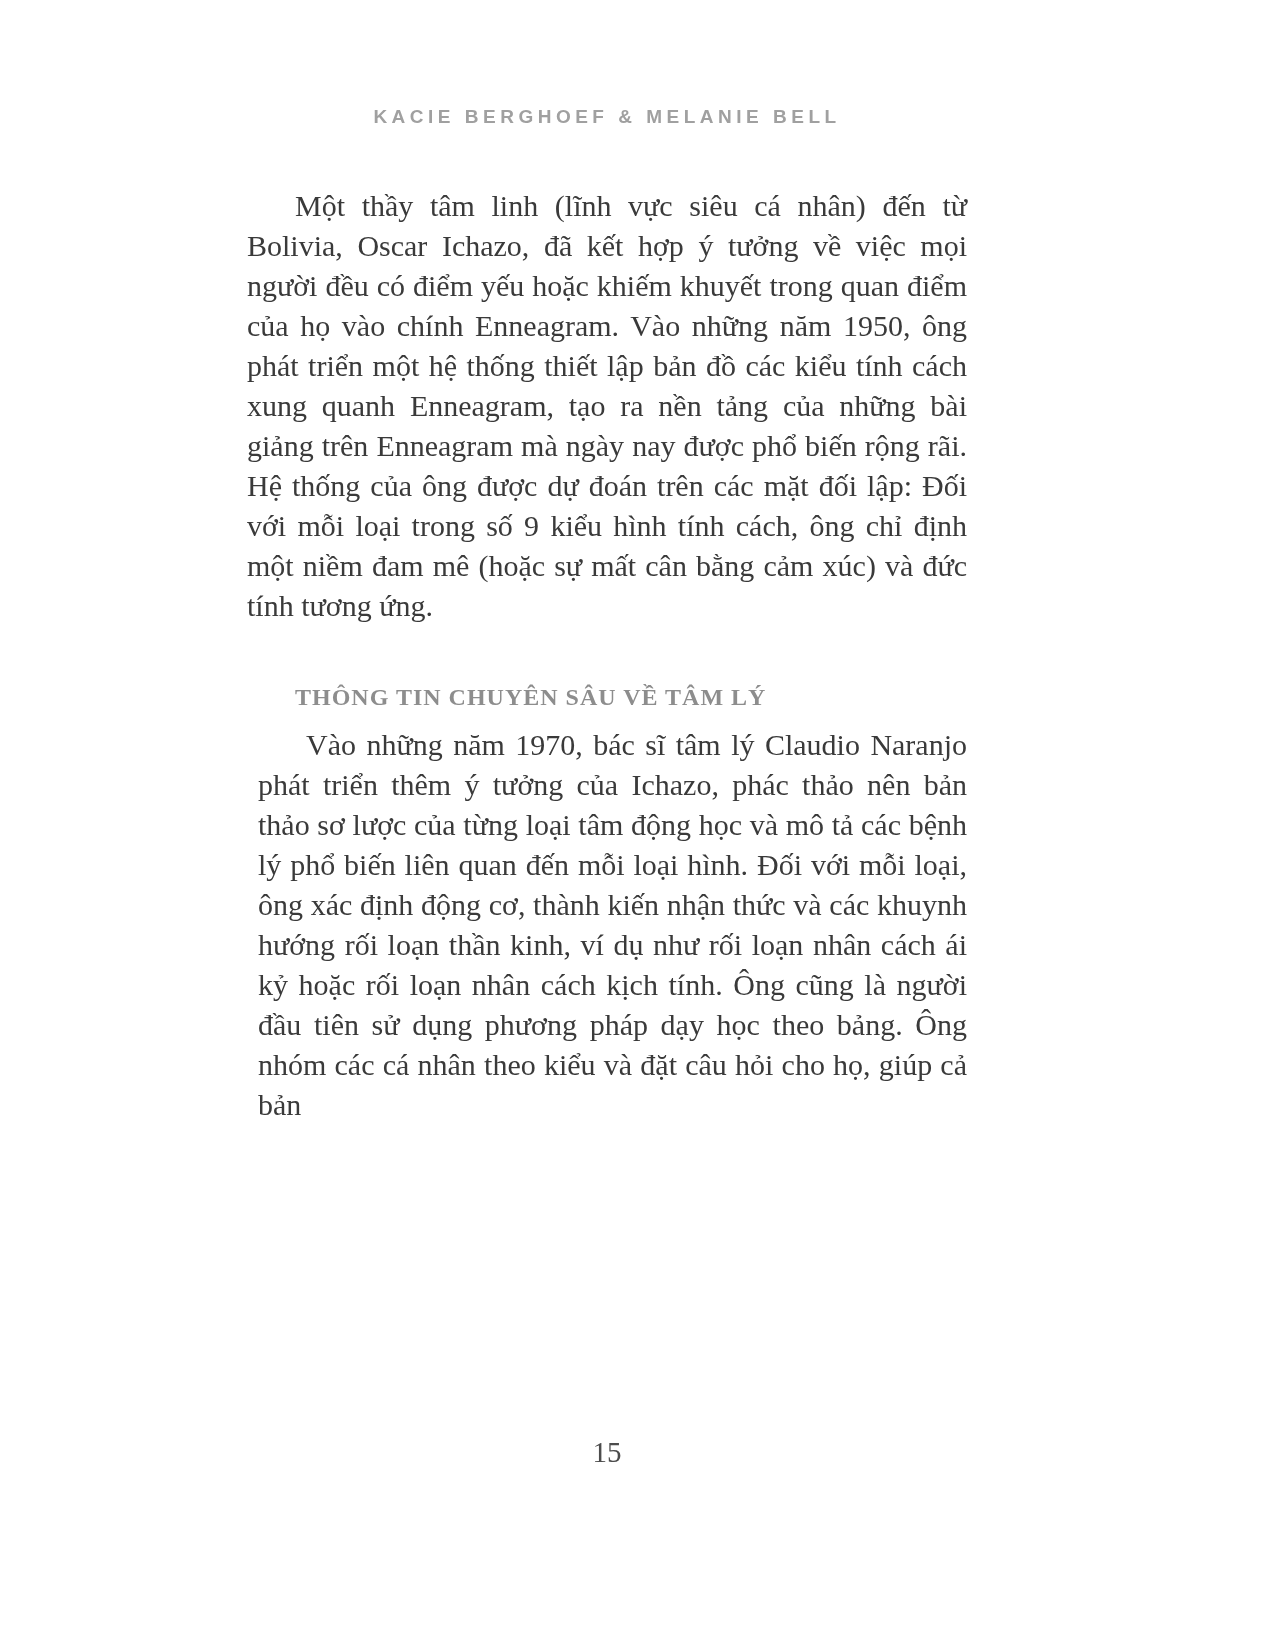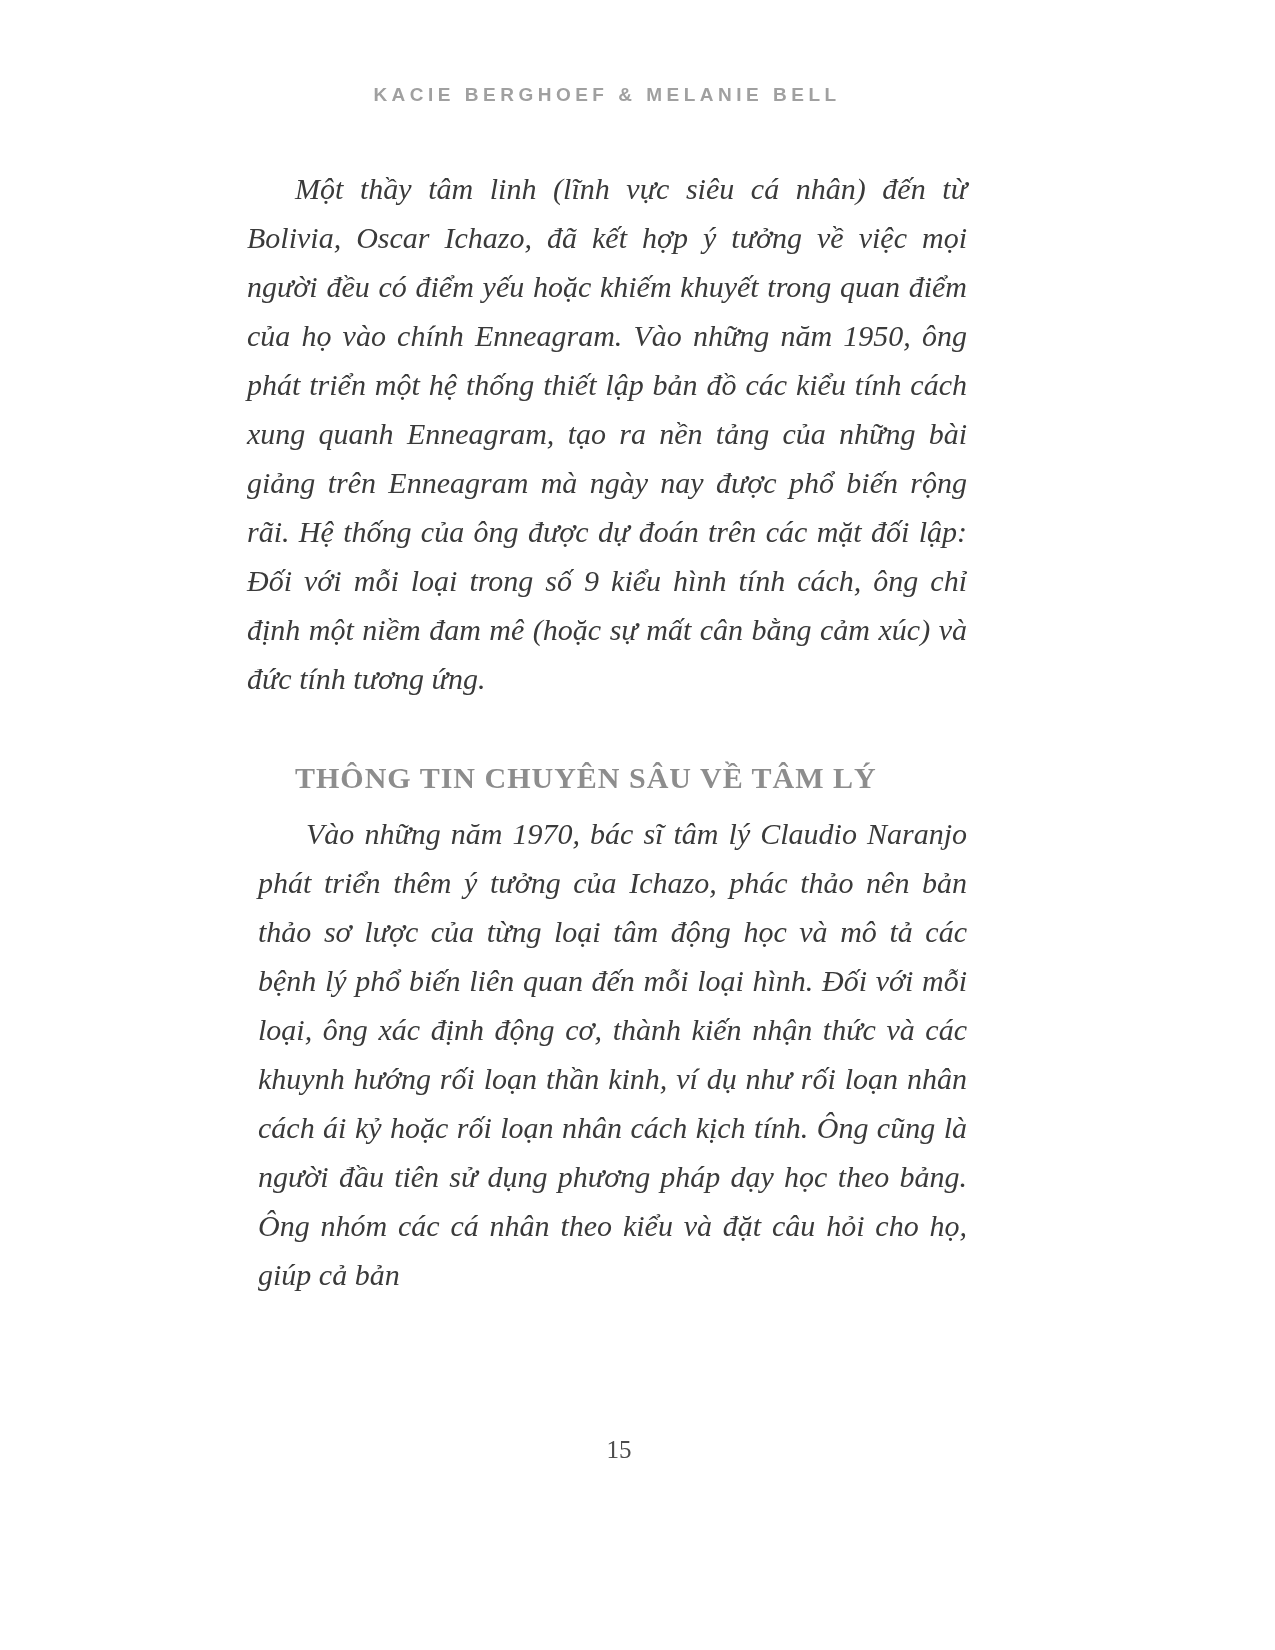--- a/index.html
+++ b/index.html
@@ -17,56 +17,55 @@
       color: #3a3a3a;
       overflow: hidden;
     }
     .content {
       position: absolute;
       left: 247px;
       top: 0;
       width: 720px;
     }
     .running-header {
-      margin-top: 84px;
+      margin-top: 106px;
       text-align: center;
       font-family: "Liberation Sans", "DejaVu Sans", sans-serif;
       font-size: 19px;
       font-weight: 700;
       letter-spacing: 4.5px;
       color: #a0a0a0;
       white-space: nowrap;
     }
     .body-para {
       margin: 0;
       font-size: 30px;
-      line-height: 49px;
+      line-height: 40px;
       text-align: justify;
       text-indent: 48px;
       color: #3a3a3a;
-      font-style: italic;
     }
     .para-1 { margin-top: 58px; }
     .para-2 { margin-top: 0; margin-left: 11px; }
     .section-heading {
       margin: 58px 0 14px 0;
       padding-left: 48px;
       font-family: "Liberation Serif", "DejaVu Serif", serif;
-      font-size: 30px;
+      font-size: 24px;
       font-weight: 700;
       letter-spacing: 1px;
       color: #8d8d8d;
     }
     .page-number {
       position: absolute;
-      left: 259px;
+      left: 247px;
       top: 1436px;
       width: 720px;
       text-align: center;
-      font-size: 25px;
+      font-size: 29px;
       color: #4c4c4c;
     }
   </style>
 </head>
 <body>
 
 <div class="page">
   <div class="content">
     <div class="running-header">KACIE BERGHOEF &amp; MELANIE BELL</div>
 

